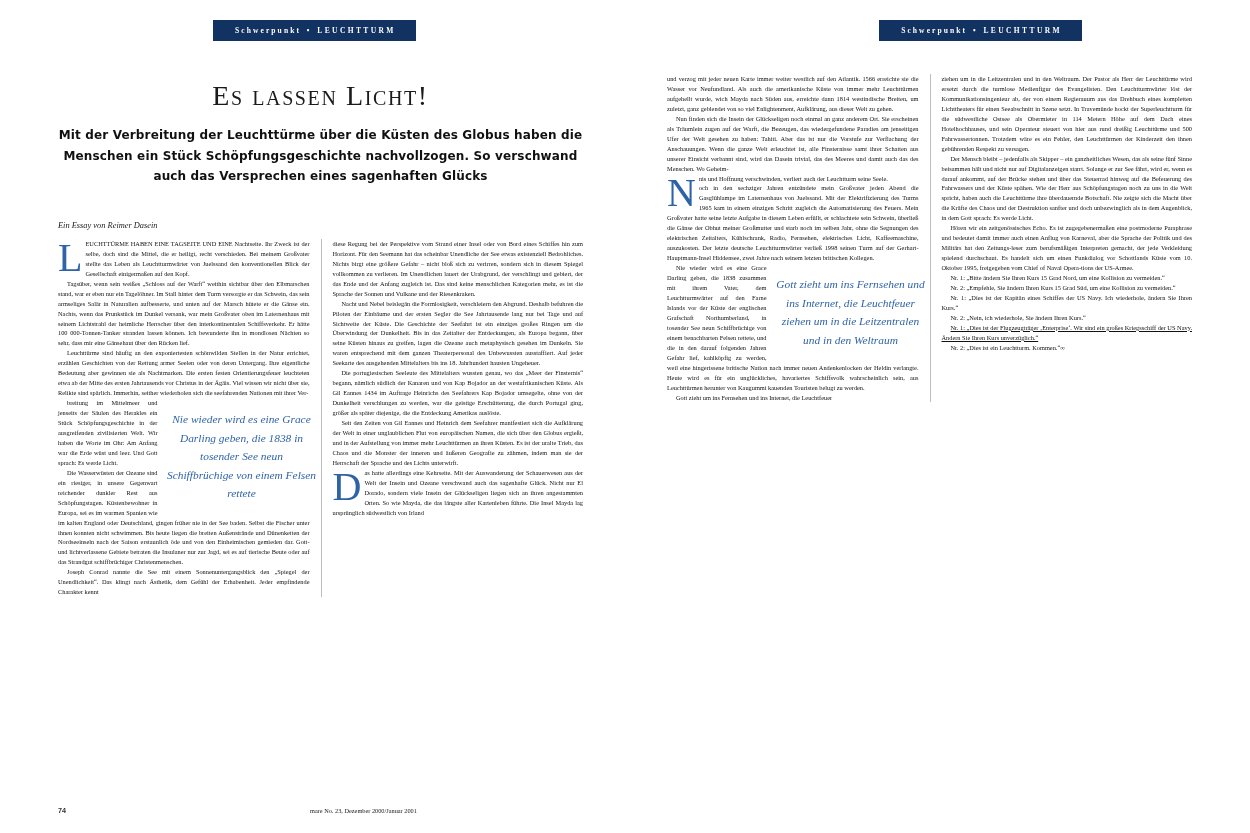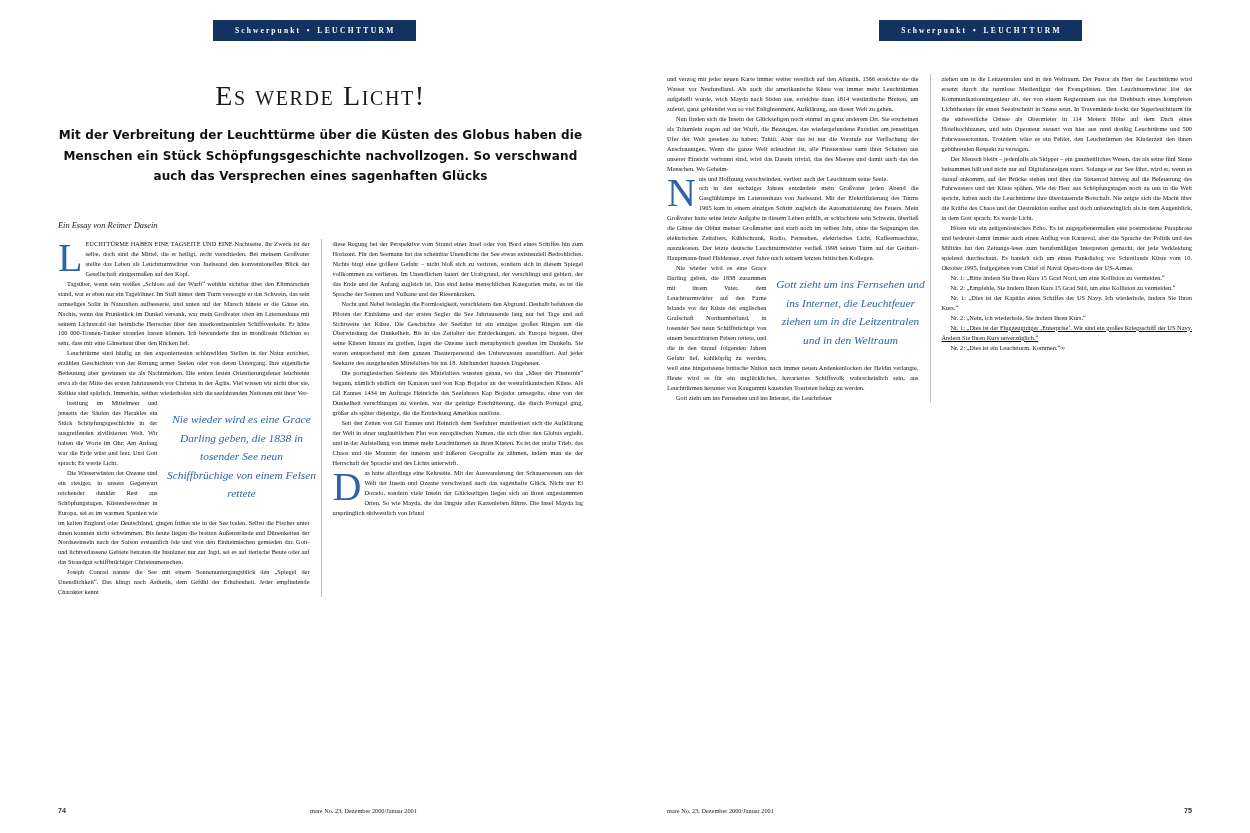--- a/index.html
+++ b/index.html
@@ -177,21 +177,21 @@
 <body>
 
 <div class="spread">
 
   <div class="page page-left">
 
     <div class="runhead-row left">
       <div class="runhead"><span>Schwerpunkt</span><span class="sep">&nbsp;&nbsp;</span><span>•</span><span class="sep">&nbsp;&nbsp;</span><span class="caps">LEUCHTTURM</span></div>
     </div>
 
-    <h1 class="headline">Es werde Licht!</h1>
+    <h1 class="headline">Es lassen Licht!</h1>
     <div class="deck">Mit der Verbreitung der Leuchttürme über die Küsten des Globus haben die Menschen ein Stück Schöpfungsgeschichte nachvollzogen. So verschwand auch das Versprechen eines sagenhaften Glücks</div>
     <div class="byline">Ein Essay von Reimer Dasein</div>
 
     <div class="cols">
 
       <div class="col c1">
         <p class="noind"><span class="dropcap big">L</span><span>EUCHTTÜRME HABEN EINE TAGSEITE UND EINE Nachtseite. Ihr Zweck ist der selbe, doch sind die Mittel, die er heiligt, recht verschieden. Bei meinem Großvater stellte das Leben als Leuchtturmwärter von Juelssand den konventionellen Blick der Gesellschaft einigermaßen auf den Kopf.</span></p>
         <p>Tagsüber, wenn sein weißes „Schloss auf der Warft“ weithin sichtbar über den Elbmarschen stand, war er eben nur ein Tagelöhner. Im Stall hinter dem Turm versorgte er das Schwein, das sein armseliges Salär in Naturalien aufbesserte, und unten auf der Marsch hütete er die Gänse ein. Nachts, wenn das Prunkstück im Dunkel versank, war mein Großvater oben im Laternenhaus mit seinem Lichtstrahl der heimliche Herrscher über den interkontinentalen Schiffsverkehr. Er hätte 100 000-Tonnen-Tanker stranden lassen können. Ich bewunderte ihn in mondlosen Nächten so sehr, dass mir eine Gänsehaut über den Rücken lief.</p>
         <p>Leuchttürme sind häufig an den exponiertesten schönwilden Stellen in der Natur errichtet, erzählen Geschichten von der Rettung armer Seelen oder von deren Untergang. Ihre eigentliche Bedeutung aber gewinnen sie als Nachtmarken. Die ersten festen Orientierungsfeuer leuchteten etwa ab der Mitte des ersten Jahrtausends vor Christus in der Ägäis. Viel wissen wir nicht über sie, Relikte sind spärlich. Immerhin, seither wiederholen sich die seefahrenden Nationen mit ihrer Ver-</p>
 
@@ -247,19 +247,15 @@
         <p>Hören wir ein zeitgenössisches Echo. Es ist zugegebenermaßen eine postmoderne Paraphrase und bedeutet damit immer auch einen Anflug von Karneval, aber die Sprache der Politik und des Militärs hat den Zeitungs-leser zum berufsmäßigen Interpreten gemacht, der jede Verkleidung spielend durchschaut. Es handelt sich um einen Funkdialog vor Schottlands Küste vom 10. Oktober 1995, freigegeben vom Chief of Naval Opera-tions der US-Armee.</p>
         <p class="dialog-line">Nr. 1: „Bitte ändern Sie Ihren Kurs 15 Grad Nord, um eine Kollision zu vermeiden.“</p>
         <p class="dialog-line">Nr. 2: „Empfehle, Sie ändern Ihren Kurs 15 Grad Süd, um eine Kollision zu vermeiden.“</p>
         <p class="dialog-line">Nr. 1: „Dies ist der Kapitän eines Schiffes der US Navy. Ich wiederhole, ändern Sie Ihren Kurs.“</p>
         <p class="dialog-line">Nr. 2: „Nein, ich wiederhole, Sie ändern Ihren Kurs.“</p>
         <p class="dialog-line ul">Nr. 1: „Dies ist der Flugzeugträger ‚Enterprise‘. Wir sind ein großes Kriegsschiff der US Navy. Ändern Sie Ihren Kurs unverzüglich.“</p>
         <p class="dialog-line"><span>Nr. 2: „Dies ist ein Leuchtturm. Kommen.“</span><span class="endmark">∞</span></p>
       </div>
     </div>
 
-    <div class="footer">
-      <span class="issue">mare No. 23, Dezember 2000/Januar 2001</span>
-      <span class="folio">75</span>
-    </div>
   </div>
 
 </div>
 
 </body></html>

